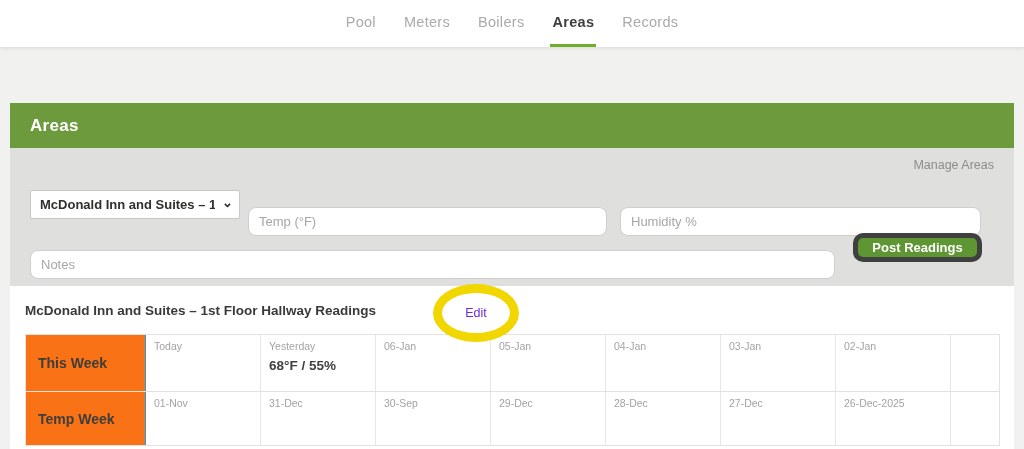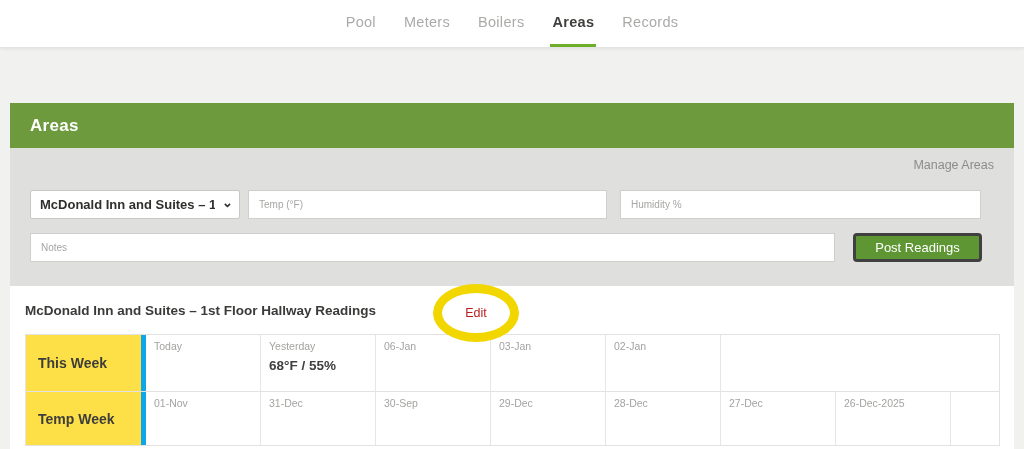--- a/index.html
+++ b/index.html
@@ -67,71 +67,72 @@
     cursor:pointer;
   }
   .select-chevron {
     position:absolute; right:7px; top:5px;
     font-size:13px; font-weight:bold; color:#2f2f2d;
     pointer-events:none;
   }
 
   input.txt {
     height:29px;
-    border:1px solid #cfcfcd; border-radius:0;
+    border:1px solid #cfcfcd; border-radius:8px;
     background:#ffffff;
     font-family:"Liberation Sans", sans-serif;
-    font-size:10px; color:#3c3c3a;
+    font-size:13px; color:#3c3c3a;
     padding:0 10px;
+    margin-top:17px;
   }
   input.txt::placeholder { color:#a6a6a4; opacity:1; }
   .temp-input { width:359px; margin-right:13px; }
   .humidity-input { width:361px; }
   .notes-input { width:805px; margin-right:18px; }
 
   .post-btn {
     width:129px; height:29px;
-    background:#5e9634; border:3px solid #404040; border-radius:4px;
-    color:#ffffff; font-size:13px; font-weight:normal;
+    background:#5e9634; border:5px solid #404040; border-radius:10px;
+    color:#ffffff; font-size:13px; font-weight:bold;
     font-family:"Liberation Sans", sans-serif;
     cursor:pointer;
   }
 
   
   .content {
     position:relative; background:#ffffff;
     min-height:162px; padding-bottom:6px;
   }
   .section-row { position:relative; height:48px; }
   .section-title {
     position:absolute; left:15px; top:50%; transform:translateY(-50%);
     font-size:13.5px; font-weight:bold; color:#3a3a38;
   }
   .edit-link {
     position:absolute; left:423px; top:0; width:86px; height:54px;
     display:flex; align-items:center; justify-content:center;
-    font-size:12.5px; color:#b91c1c; cursor:pointer; z-index:2;
+    font-size:12.5px; color:#6d28d9; cursor:pointer; z-index:2;
   }
   .highlight-ellipse {
     position:absolute; left:423px; top:-2px; width:86px; height:58px;
     border:9px solid #f2d600; border-radius:50%;
     z-index:3; pointer-events:none;
   }
 
   .readings-table {
     margin-left:15px; width:975px;
     border:1px solid #e3e2e0;
   }
   .t-row { display:flex; border-bottom:1px solid #e3e2e0; }
   .t-row:last-child { border-bottom:none; }
   .t-row.r1 { height:57px; }
   .t-row.r2 { height:53px; }
   .row-label {
     width:120px; flex:0 0 120px;
-    background:#fde047; border-right:5px solid #0ea5e9;
+    background:#f97316; border-right:1px solid #0ea5e9;
     display:flex; align-items:center; padding-left:12px;
     font-size:14px; font-weight:bold; color:#3d3d3b;
   }
   .cell {
     width:115px; flex:0 0 115px;
     border-right:1px solid #e7e6e4;
     padding:5px 0 0 8px;
   }
   .cell-date { font-size:10.5px; color:#a3a3a1; }
   .cell-value { font-size:13.5px; font-weight:600; color:#404040; margin-top:6px; }
@@ -191,20 +192,28 @@
         </div>
         <div class="cell">
           <div class="cell-date">Yesterday</div>
           <div class="cell-value">68°F / 55%</div>
         </div>
         <div class="cell">
           <div class="cell-date">06-Jan</div>
           <div class="cell-value"></div>
         </div>
         <div class="cell">
+          <div class="cell-date">05-Jan</div>
+          <div class="cell-value"></div>
+        </div>
+        <div class="cell">
+          <div class="cell-date">04-Jan</div>
+          <div class="cell-value"></div>
+        </div>
+        <div class="cell">
           <div class="cell-date">03-Jan</div>
           <div class="cell-value"></div>
         </div>
         <div class="cell">
           <div class="cell-date">02-Jan</div>
           <div class="cell-value"></div>
         </div>
         <div class="cell trail"></div>
       </div>
 

